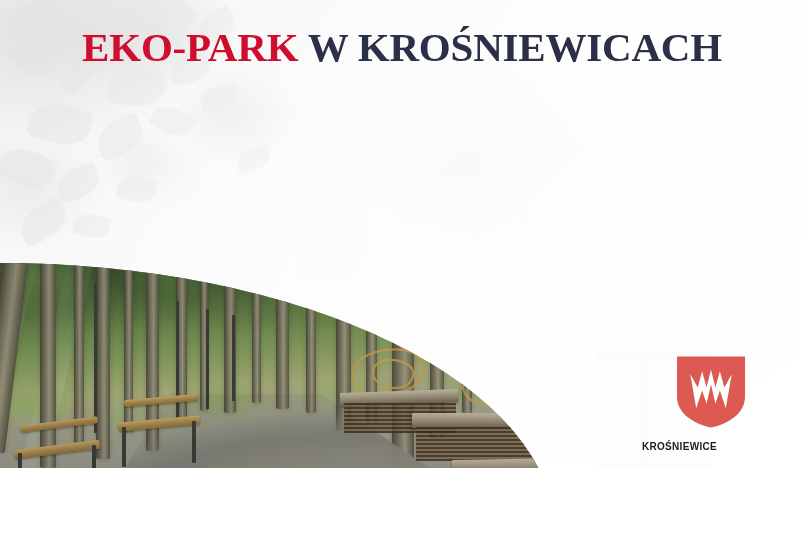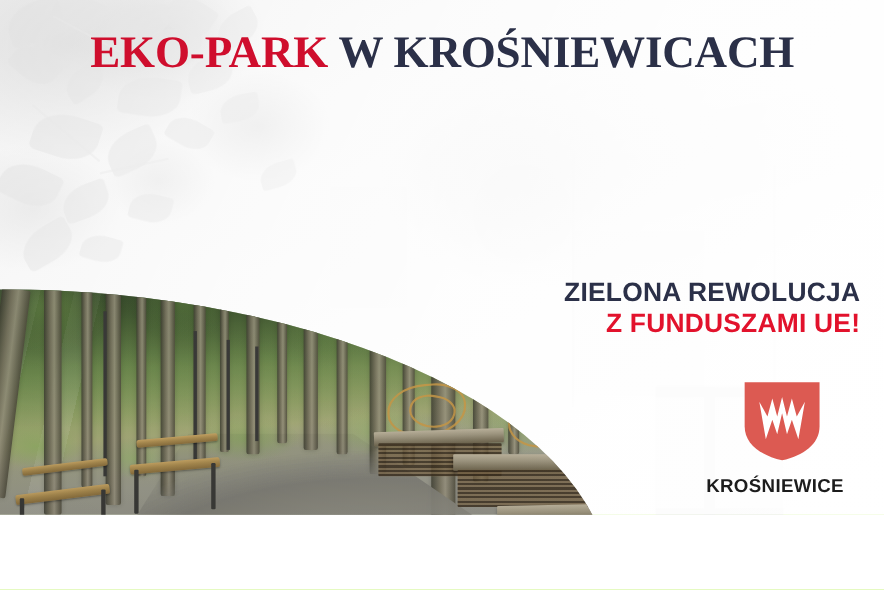--- a/index.html
+++ b/index.html
@@ -216,21 +216,21 @@
     text-align:right;
     z-index:6;
   }
   .logo-shield {
     display:block;
     margin:0 auto 8px 36px;
     width:74px; height:74px;
   }
   .logo-name {
     display:block;
-    font-size:17px;
+    font-size:10px;
     font-weight:bold;
     letter-spacing:.3px;
     color:#1c1c1c;
     text-align:left;
     padding-left:4px;
     margin-top:12px;
   }
   .logo-tag {
     display:block;
     font-family:"Liberation Serif", serif;
@@ -356,24 +356,20 @@
         <div class="deck" style="left:452px; top:196px; width:110px; height:16px; transform:rotate(-1deg);"></div>
         <div class="bench-leg" style="left:470px; top:210px; width:12px; height:58px; background:#8a6f3e;"></div>
         <div class="bench-leg" style="left:534px; top:210px; width:12px; height:56px; background:#8a6f3e;"></div>
         <div class="wicker" style="left:484px; top:212px; width:48px; height:50px; opacity:.9;"></div>
       </div>
 
       <div class="photo-shade"></div>
     </div>
   </div>
 
-  <div class="subtitle">
-    <span class="st-1">ZIELONA REWOLUCJA</span>
-    <span class="st-2">Z FUNDUSZAMI UE!</span>
-  </div>
 
   <div class="logo">
     <svg class="logo-shield" viewBox="0 0 100 100">
       <path d="M4 2 H96 V56 C96 78 76 92 50 98 C24 92 4 78 4 56 Z" fill="#dc5a52"></path>
       <path d="M22 26 L30 72 L38 48 L44 66 L50 40 L56 66 L62 48 L70 72 L78 26 L68 44 L62 22 L56 44 L50 20 L44 44 L38 22 L32 44 Z" fill="#ffffff"></path>
     </svg>
     <span class="logo-name">KROŚNIEWICE</span>
   </div>
 
 </div>

